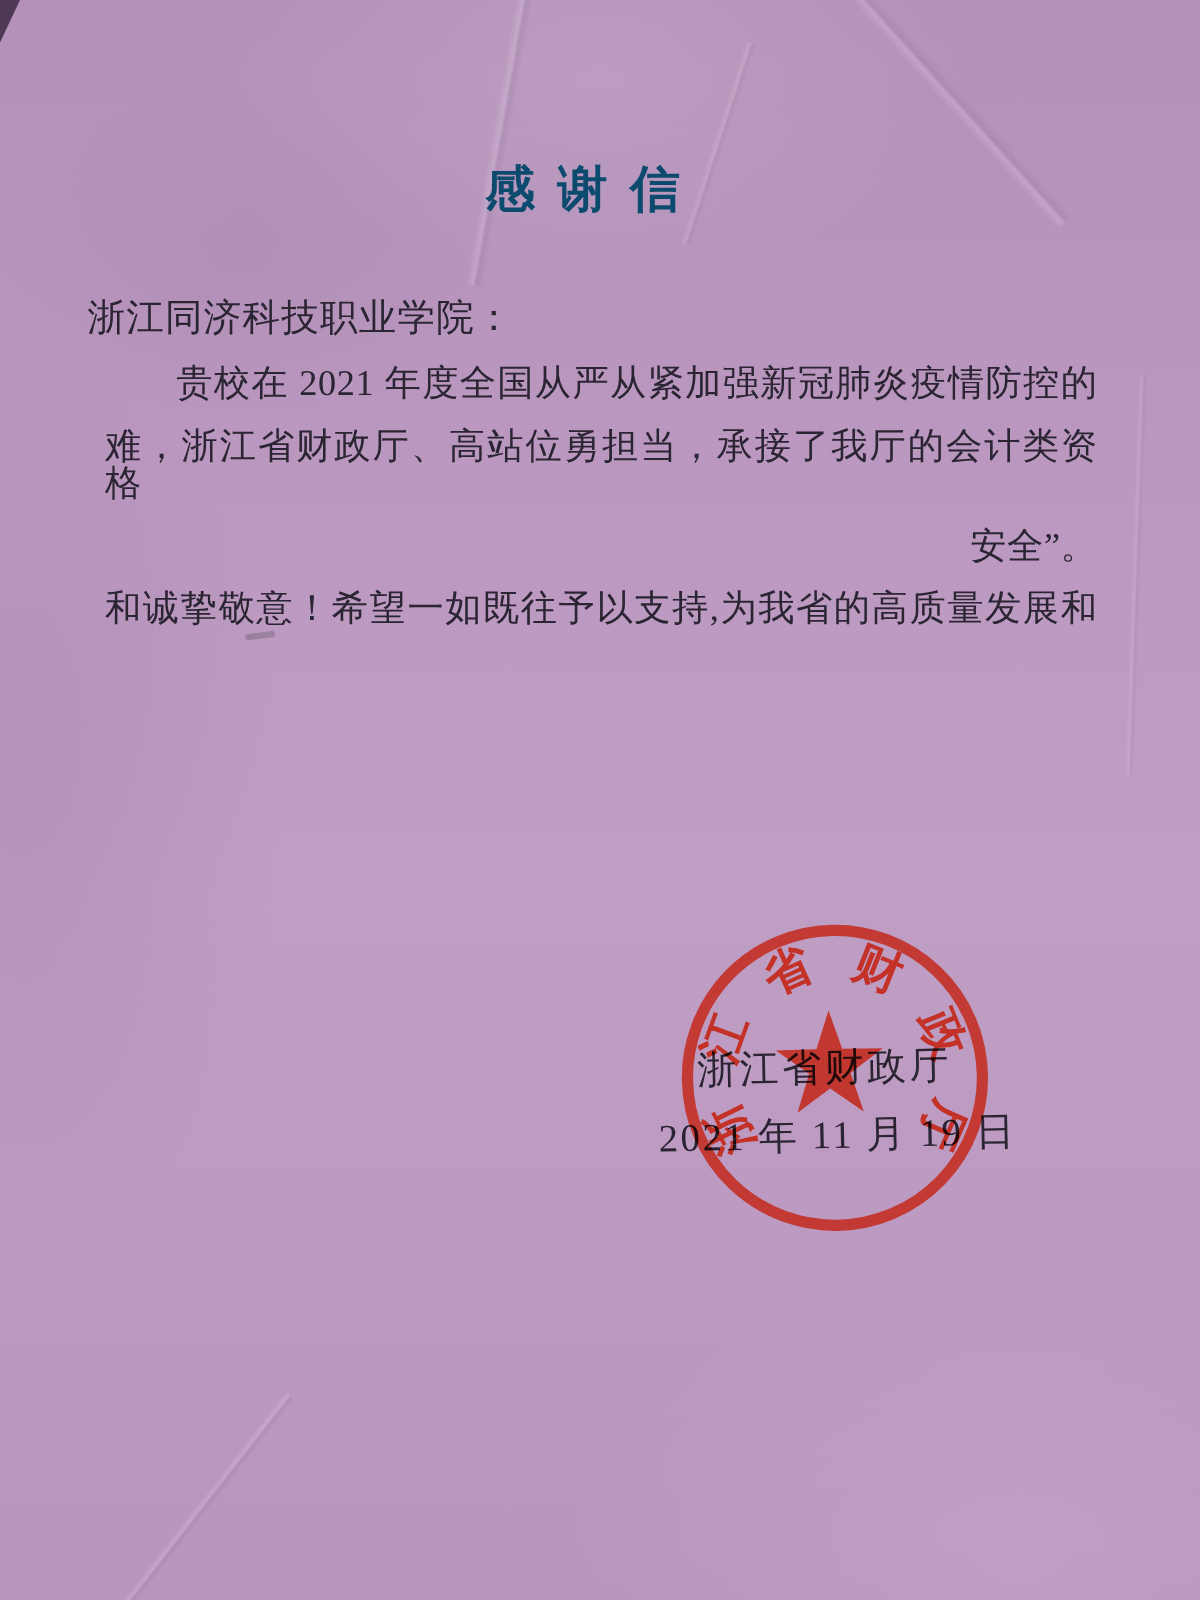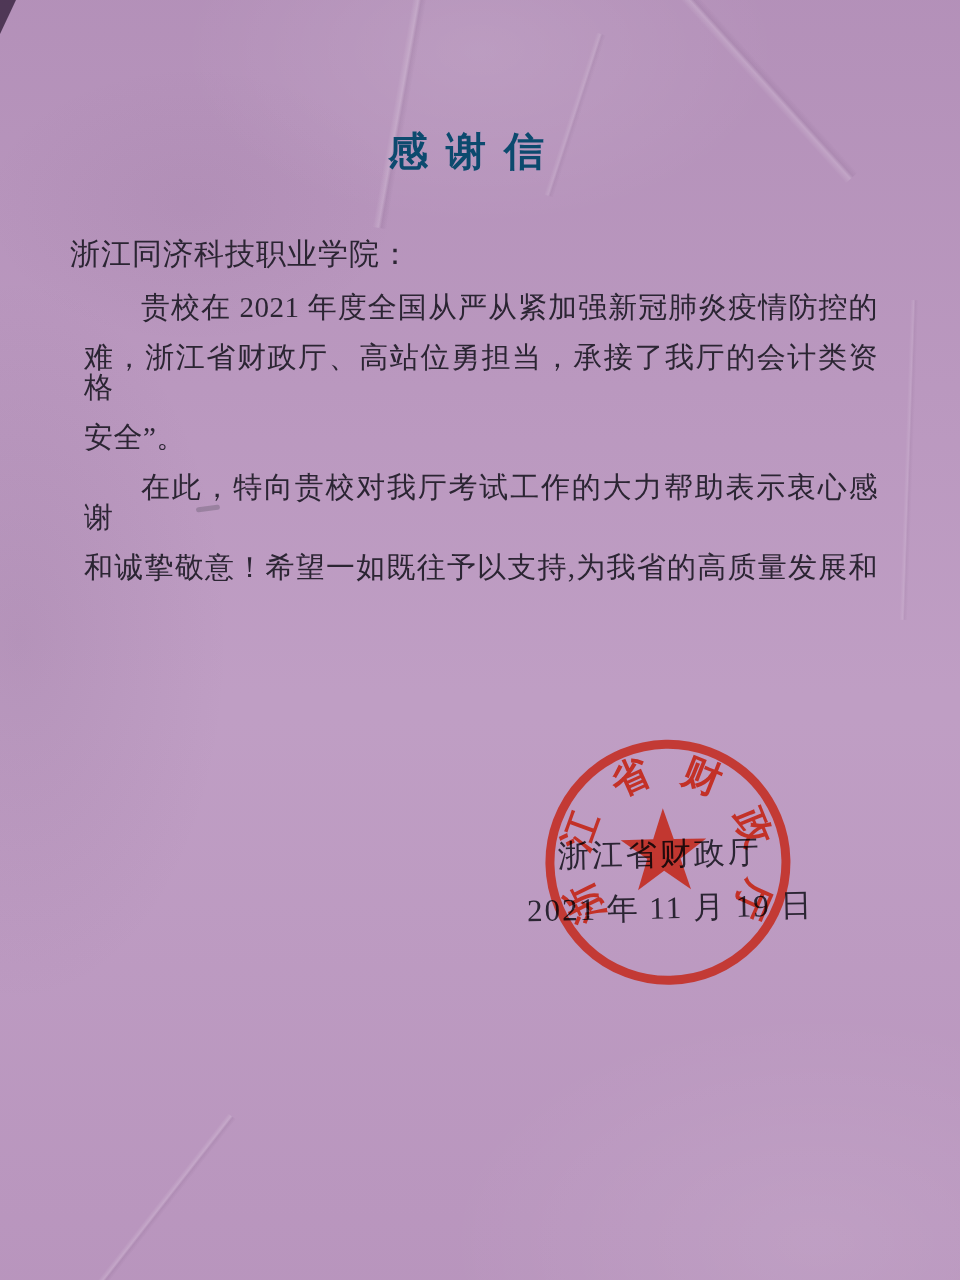--- a/index.html
+++ b/index.html
@@ -59,20 +59,21 @@
   .body-text {
     position: absolute;
     left: 84px; top: 292px; width: 794px;
   }
   .line {
     font-size: 29px;
     line-height: 30px;
     margin-bottom: 20px;
     letter-spacing: 0.5px;
     color: #2b2533;
+    text-align: right;
   }
   .jl { text-align: justify; text-align-last: justify; }
   .indent { text-indent: 57px; }
   .smudge {
     position: absolute;
     left: 196px; top: 506px;
     width: 24px; height: 5px;
     border-radius: 3px;
     background: rgba(92,82,100,0.35);
     transform: rotate(-7deg);
@@ -125,21 +126,20 @@
   <div class="corner-tl"></div>
 
   <div class="title">感 谢 信</div>
 
   <div class="salutation">浙江同济科技职业学院：</div>
 
   <div class="body-text">
     <div class="line jl indent">贵校在 2021 年度全国从严从紧加强新冠肺炎疫情防控的</div>
     <div class="line jl">难，浙江省财政厅、高站位勇担当，承接了我厅的会计类资格</div>
     <div class="line">安全”。</div>
-    <div class="line jl indent">在此，特向贵校对我厅考试工作的大力帮助表示衷心感谢</div>
     <div class="line jl">和诚挚敬意！希望一如既往予以支持,为我省的高质量发展和</div>
   </div>
 
   <div class="smudge"></div>
 
   <div class="sig-group">
     <div class="signature">浙江省财政厅</div>
     <div class="date">2021 年 11 月 19 日</div>
 
     <svg class="stamp" viewBox="0 0 280 280">

